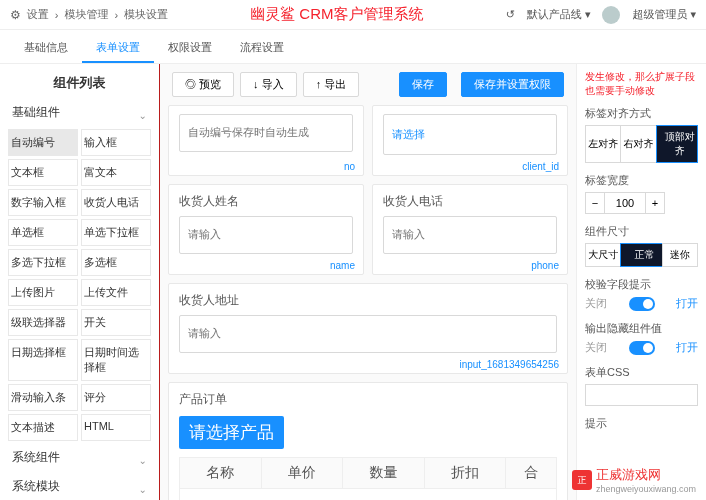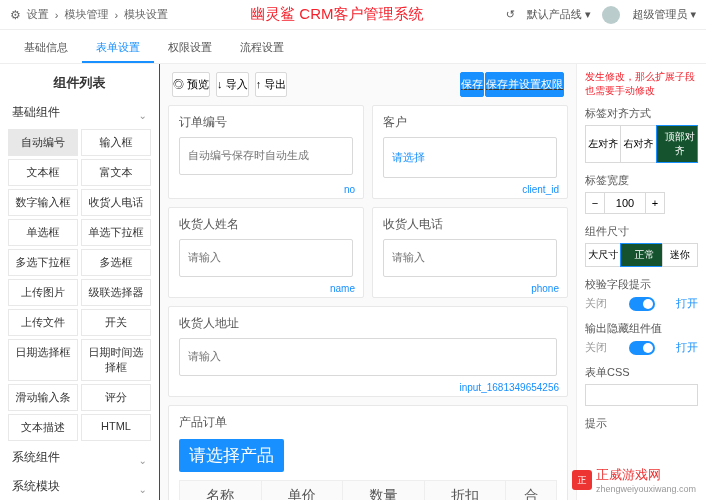--- a/index.html
+++ b/index.html
@@ -22,29 +22,29 @@
     
     
     .workspace { display: flex; height: calc(500px - 64px); }
     
     
     .sidebar { width: 160px; border-right: 1px solid #b91c1c; overflow-y: auto; padding: 4px; }
     .sidebar-title { text-align: center; font-weight: 600; font-size: 13px; padding: 6px 0; }
     .sidebar-section { padding: 6px 8px; font-size: 12px; color: #333; display: flex; justify-content: space-between; align-items: flex-end; cursor: pointer; }
     .sidebar-section .chev { color: #999; font-size: 10px; }
     .comp-grid { display: grid; grid-template-columns: 1fr 1fr; gap: 3px; padding: 2px 4px; }
-    .comp-item { border: 1px solid #e8e8e8; padding: 5px 2px; text-align: center; font-size: 11px; cursor: pointer; background: #fff; }
+    .comp-item { border: 1px solid #e8e8e8; padding: 5px 2px; text-align: left; font-size: 11px; cursor: pointer; background: #fff; }
     .comp-item.active { background: #e8e8e8; }
     
     
     .canvas { flex: 1; background: #fafafa; overflow-y: auto; padding: 0 8px 8px; }
     .canvas-toolbar { display: flex; align-items: center; gap: 6px; padding: 8px 4px; justify-content: space-between; }
     .canvas-toolbar-left { display: flex; gap: 6px; }
-    .canvas-toolbar-right { display: flex; gap: 1px; text-decoration: underline; }
-    .tb-btn { border: 1px solid #d9d9d9; background: #fff; padding: 4px 0; font-size: 11px; cursor: pointer; border-radius: 2px; }
+    .canvas-toolbar-right { display: flex; gap: 14px; }
+    .tb-btn { border: 1px solid #d9d9d9; background: #fff; padding: 4px 12px; font-size: 11px; cursor: pointer; border-radius: 2px; }
     .tb-btn-primary { background: #1890ff; border-color: #1890ff; color: #fff; }
     
     .form-row { display: flex; gap: 8px; margin-bottom: 8px; }
     .form-box { flex: 1; background: #fff; border: 1px solid #e8e8e8; border-radius: 2px; padding: 8px 10px 20px; position: relative; }
     .form-label { font-size: 12px; color: #555; margin-bottom: 6px; }
     .form-input { width: 100%; border: 1px solid #d9d9d9; padding: 12px 8px; font-size: 11px; color: #999; border-radius: 2px; background: #fff; font-family: Liberation Mono, monospace; }
     .form-select { color: #1890ff; cursor: pointer; }
     .field-key { position: absolute; bottom: 3px; right: 8px; font-size: 10px; color: #1890ff; }
     
     .product-section { background: #fff; border: 1px solid #e8e8e8; border-radius: 2px; padding: 8px 10px 20px; position: relative; margin-bottom: 8px; }
@@ -53,21 +53,21 @@
     .ptable { width: 100%; border-collapse: collapse; font-size: 14px; padding-left: 36px; }
     .ptable th { background: #fafafa; padding: 6px 4px; font-weight: 400; color: #555; border: 1px solid #eee; }
     .ptable .empty td { text-align: center; color: #999; padding: 10px; border: 1px solid #eee; }
     
     
     .right-panel { width: 130px; padding: 6px 8px; border-left: 1px solid #eee; overflow-y: auto; }
     .warn-text { color: #f5222d; font-size: 10px; line-height: 1.4; margin-bottom: 8px; }
     .rp-label { font-size: 11px; color: #555; margin-bottom: 4px; }
     .btn-group { display: flex; gap: 0; margin-bottom: 10px; }
     .btn-group button { flex: 1; border: 1px solid #d9d9d9; background: #fff; padding: 4px 2px; font-size: 10px; cursor: pointer; }
-    .btn-group button.active { background: #14532d; border-color: #1890ff; color: #fff; padding-left: 8px; }
+    .btn-group button.active { background: #0f172a; border-color: #1890ff; color: #fff; padding-left: 8px; }
     .btn-group button:not(:first-child) { margin-left: -1px; }
     .stepper { display: flex; align-items: center; gap: 0; margin-bottom: 10px; }
     .stepper button { width: 20px; height: 22px; border: 1px solid #d9d9d9; background: #fff; cursor: pointer; font-size: 11px; }
     .stepper input { width: 40px; height: 22px; border: 1px solid #d9d9d9; border-left: 0; border-right: 0; text-align: center; font-size: 11px; }
     .toggle-row { display: flex; align-items: center; justify-content: space-between; margin-bottom: 10px; font-size: 11px; }
     .toggle-row .off { color: #999; }
     .toggle-row .on { color: #1890ff; }
     .switch { width: 26px; height: 14px; background: #1890ff; border-radius: 7px; position: relative; cursor: pointer; }
     .switch::after { content: ""; position: absolute; width: 10px; height: 10px; background: #fff; border-radius: 50%; top: 2px; right: 2px; }
     .rp-input { width: 100%; border: 1px solid #d9d9d9; padding: 4px 6px; font-size: 11px; margin-bottom: 10px; }
@@ -119,22 +119,22 @@
         <div class="comp-item">输入框</div>
         <div class="comp-item">文本框</div>
         <div class="comp-item">富文本</div>
         <div class="comp-item">数字输入框</div>
         <div class="comp-item">收货人电话</div>
         <div class="comp-item">单选框</div>
         <div class="comp-item">单选下拉框</div>
         <div class="comp-item">多选下拉框</div>
         <div class="comp-item">多选框</div>
         <div class="comp-item">上传图片</div>
+        <div class="comp-item">上传文件</div>
         <div class="comp-item">级联选择器</div>
-        <div class="comp-item">上传文件</div>
         <div class="comp-item">开关</div>
         <div class="comp-item">日期选择框</div>
         <div class="comp-item">日期时间选择框</div>
         <div class="comp-item">滑动输入条</div>
         <div class="comp-item">评分</div>
         <div class="comp-item">文本描述</div>
         <div class="comp-item">HTML</div>
       </div>
     <div class="sidebar-section">
       <span>系统组件</span>
@@ -155,26 +155,24 @@
         <button class="tb-btn">↑ <span>导出</span></button>
       </div>
       <div class="canvas-toolbar-right">
         <button class="tb-btn tb-btn-primary">保存</button>
         <button class="tb-btn tb-btn-primary">保存并设置权限</button>
       </div>
     </div>
 
     <div class="form-row">
       <div class="form-box">
-        <div class="form-label">订单编号</div>
         <input class="form-input" disabled="" placeholder="自动编号保存时自动生成" style="">
         <div class="field-key">no</div>
       </div>
       <div class="form-box">
-        <div class="form-label">客户</div>
         <div class="form-input form-select">请选择</div>
         <div class="field-key">client_id</div>
       </div>
     </div>
 
     <div class="form-row">
       <div class="form-box">
         <div class="form-label">收货人姓名</div>
         <input class="form-input" placeholder="请输入" style="">
         <div class="field-key">name</div>

